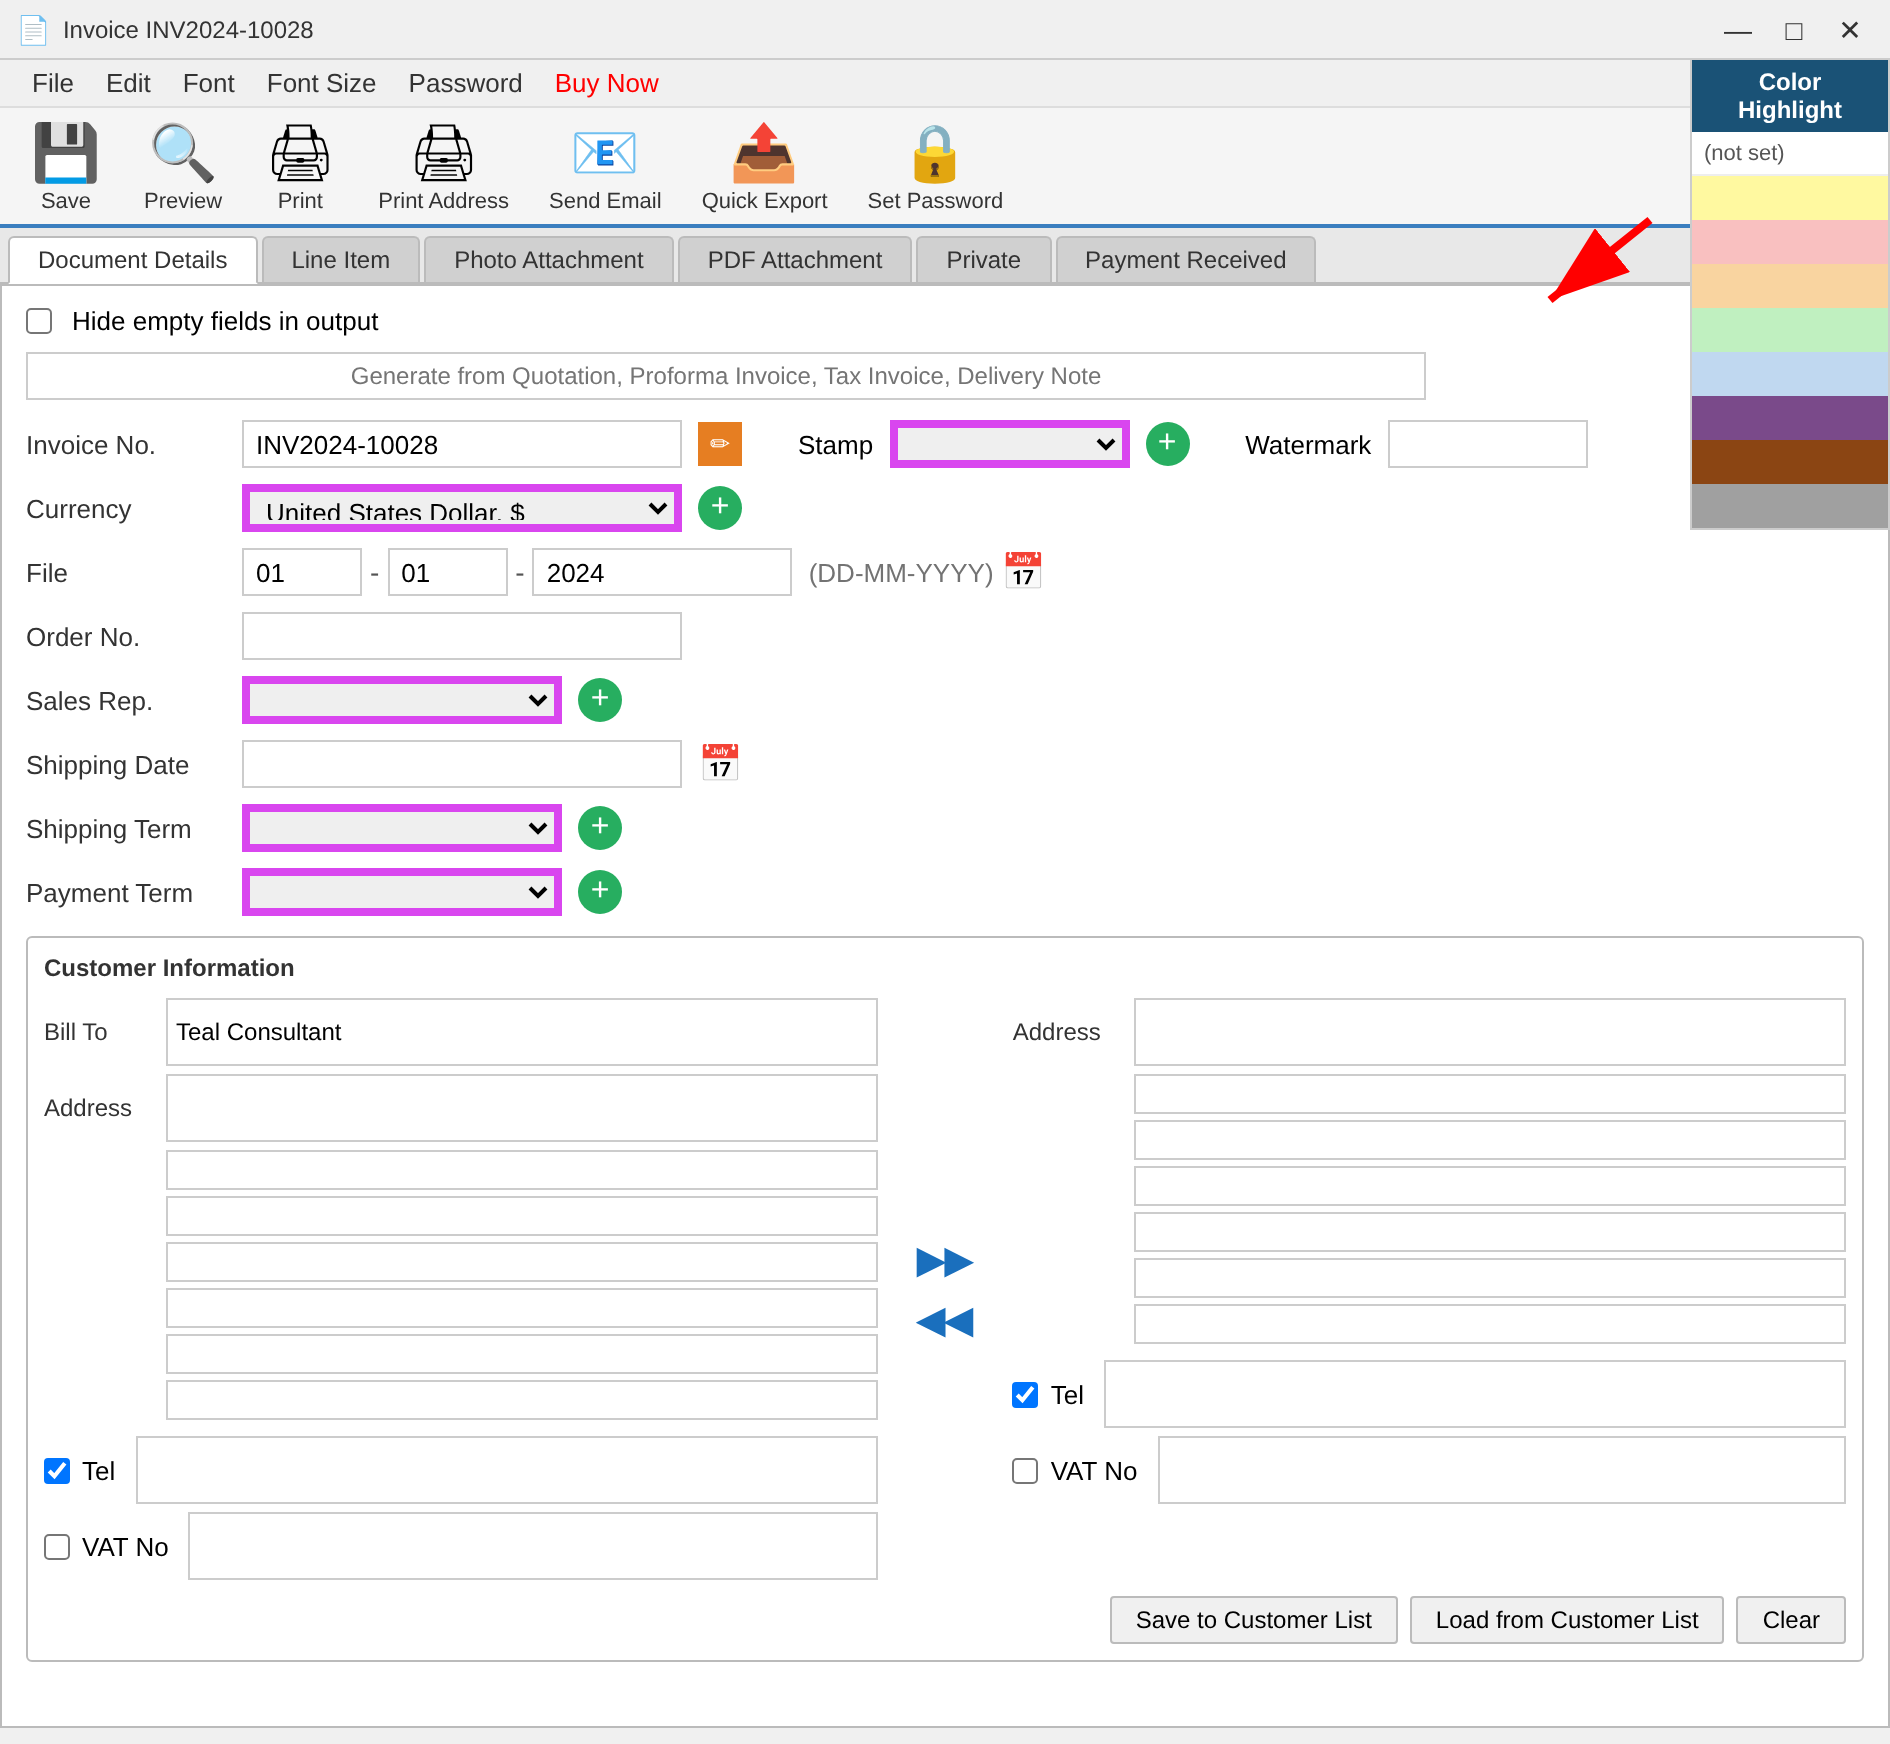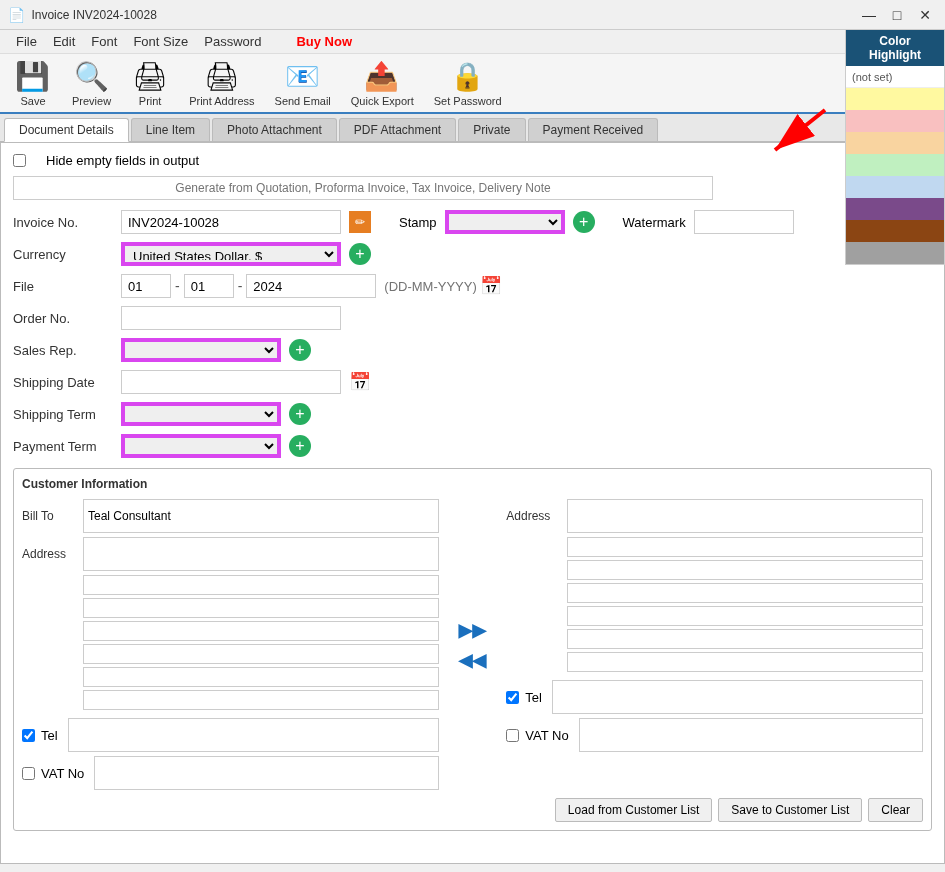--- a/index.html
+++ b/index.html
@@ -30,21 +30,21 @@
       padding: 2px 8px;
       height: 24px;
       border-bottom: 1px solid #ddd;
     }
     .menu-item {
       padding: 2px 8px;
       cursor: pointer;
       font-size: 13px;
       color: #333;
     }
-    .menu-item.buy-now { color: #ff0000; font-weight: bold; margin-left: 19px; }
+    .menu-item.buy-now { color: #ff0000; font-weight: normal; }
 
     
     .color-highlight-panel {
       position: absolute;
       top: 30px;
       right: 0;
       width: 100px;
       background: #f8f8f8;
       border: 1px solid #ccc;
       border-top: none;
@@ -136,21 +136,21 @@
       border: 1px solid #bbb;
       margin: 0;
       overflow-y: auto;
       height: calc(872px - 30px - 24px - 60px - 36px);
     }
 
     .hide-empty-row {
       display: flex;
       align-items: center;
       margin-bottom: 8px;
-      gap: 20px;
+      gap: 10px;
     }
     .generate-btn-row {
       margin-bottom: 10px;
     }
     .generate-btn-row input[type="text"] {
       width: 600px;
       padding: 3px 6px;
       border: 1px solid #ccc;
       color: #555;
       font-size: 12px;
@@ -168,21 +168,21 @@
       color: #333;
       font-size: 13px;
     }
     .form-input {
       border: 1px solid #ccc;
       padding: 3px 6px;
       font-size: 13px;
       height: 24px;
     }
     .form-input-wide { width: 220px; }
-    .form-input-small { width: 50px; }
+    .form-input-small { width: 60px; }
     .form-input-medium { width: 130px; }
     .form-select {
       border: 4px solid #d946ef;
       padding: 2px 4px;
       height: 24px;
       font-size: 13px;
     }
 
     .add-btn {
       width: 22px; height: 22px;
@@ -504,19 +504,19 @@
         </div>
         <div class="cust-row">
           <input type="checkbox" id="ship-vat-cb" style="">
           <label for="ship-vat-cb">VAT No</label>
           <input type="text" class="cust-input" style="margin-left: 4px;">
         </div>
       </div>
     </div>
 
     <div class="bottom-buttons">
+      <button class="bottom-btn">Save to Customer List</button>
       <button class="bottom-btn">Load from Customer List</button>
-      <button class="bottom-btn">Save to Customer List</button>
       <button class="bottom-btn">Clear</button>
     </div>
   </div>
 
 </div>
 
 </body></html>

